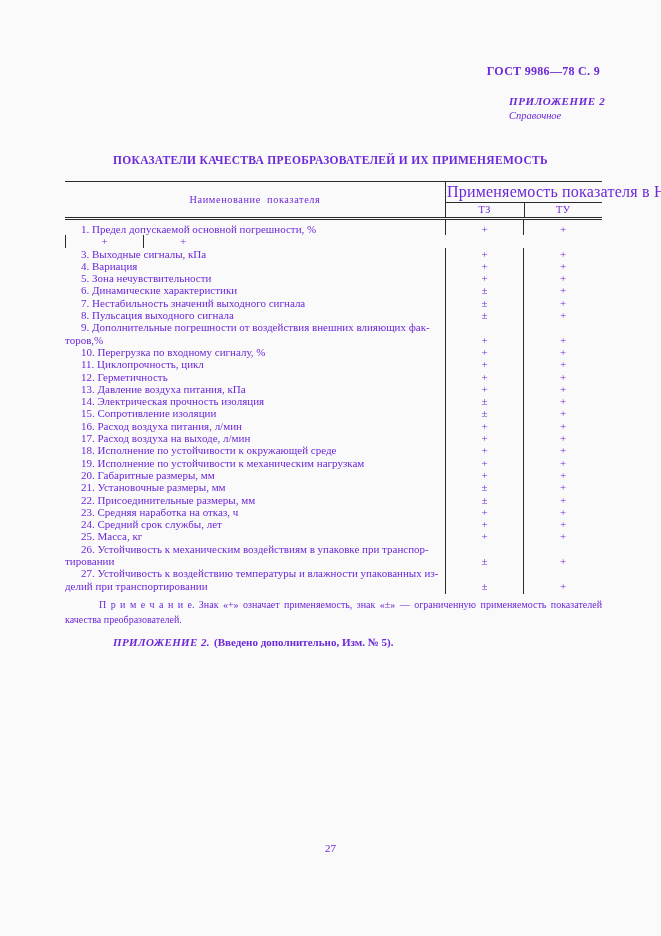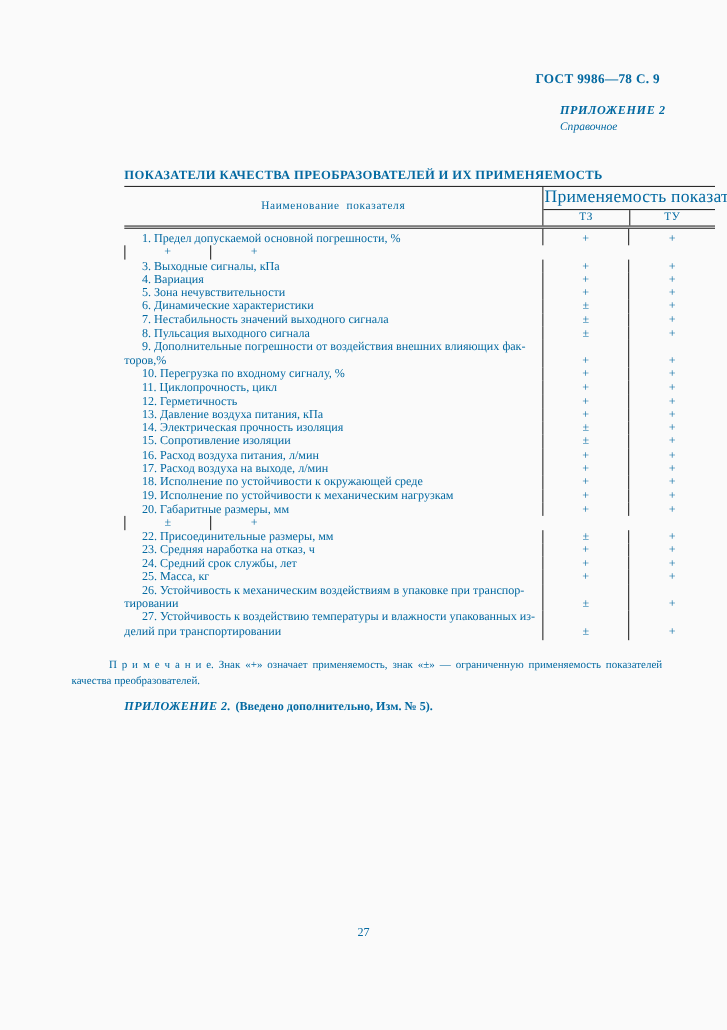--- a/index.html
+++ b/index.html
@@ -1,21 +1,21 @@
 <!DOCTYPE html>
 <html><head>
 <meta charset="utf-8">
 <style>
   html, body { margin: 0; padding: 0; }
   .page {
     position: relative;
     width: 661px;
     height: 936px;
     background: #fafafa;
-    color: #0369a1;
+    color: #6d28d9;
     font-family: "Liberation Serif", serif;
     overflow: hidden;
   }
   .doc-ref {
     position: absolute;
     top: 64px;
     right: 61px;
     font-size: 12px;
     font-weight: bold;
     letter-spacing: 0.3px;
@@ -42,24 +42,23 @@
     top: 154px;
     left: 0;
     width: 661px;
     text-align: center;
     font-size: 11.5px;
     font-weight: bold;
     letter-spacing: 0.3px;
   }
   .gtable {
     position: absolute;
-    top: 169px;
+    top: 181px;
     left: 65px;
     width: 537px;
-    margin-left: 48px;
   }
   .thead {
     display: flex;
     border-top: 1px solid #2b2b2b;
     border-bottom: 3px double #2b2b2b;
   }
   .name-header {
     width: 380px;
     display: flex;
     align-items: center;
@@ -289,20 +288,21 @@
       <div class="cell-mark cell-tu">+</div>
     </div>
 
     <div class="trow">
       <div class="cell-name">20. Габаритные размеры, мм</div>
       <div class="cell-mark cell-tz">+</div>
       <div class="cell-mark cell-tu">+</div>
     </div>
 
     <div class="trow">
+      <div class="cell-name">21. Установочные размеры, мм</div>
       <div class="cell-mark cell-tz">±</div>
       <div class="cell-mark cell-tu">+</div>
     </div>
 
     <div class="trow">
       <div class="cell-name">22. Присоединительные размеры, мм</div>
       <div class="cell-mark cell-tz">±</div>
       <div class="cell-mark cell-tu">+</div>
     </div>
 

